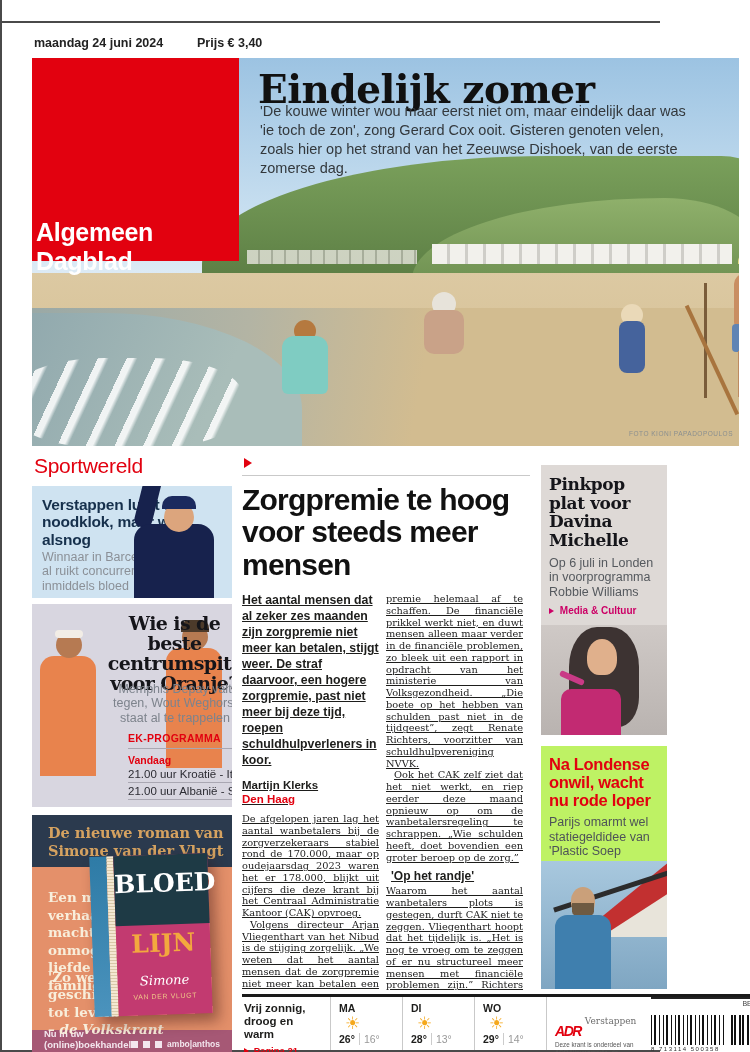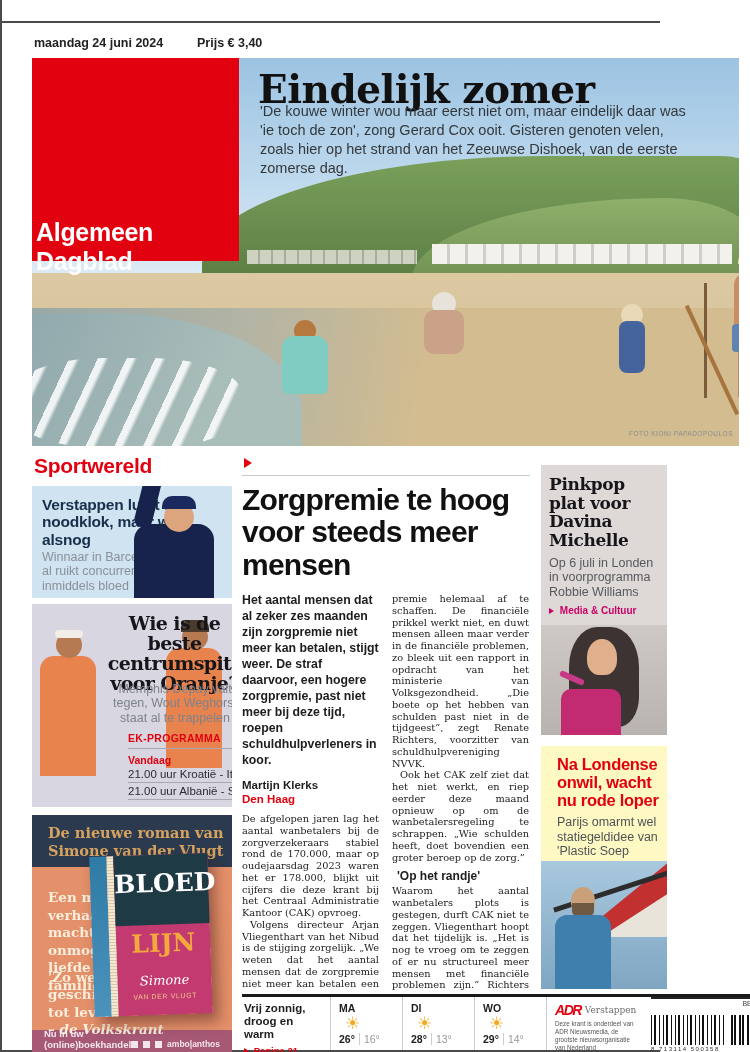--- a/index.html
+++ b/index.html
@@ -57,21 +57,21 @@
   
   .content { position:absolute; left:30px; top:452px; width:707px; height:598px; display:flex; }
   .col-left { width:282px; position:relative; }
   .vrule { width:1px; background:#ccc; margin:6px 5px 0 5px; }
   .col-wrap { flex:1; display:flex; flex-direction:column; }
   .main-row { display:flex; flex:1; min-height:0; }
   .col-middle { width:288px; position:relative; overflow:hidden; }
   .col-right { width:126px; margin-left:11px; position:relative; }
 
   
-  .sport-label { color:#e2010f; font-size:21px; font-weight:700; letter-spacing:-0.3px; margin:2px 0 8px 2px; }
+  .sport-label { color:#e2010f; font-size:21px; font-weight:400; letter-spacing:-0.3px; margin:2px 0 8px 2px; }
   .sport-card1 { position:relative; height:112px; background:#cfe3f1; overflow:hidden; margin-bottom:6px; }
   .sc1-title { position:absolute; left:10px; top:10px; width:150px; font-size:15.5px; font-weight:800; color:#16304c; line-height:1.12; letter-spacing:-0.2px;}
   .sc1-sub { position:absolute; left:10px; top:64px; width:130px; font-size:12.5px; color:#8b9097; line-height:1.15; }
   .max { position:absolute; right:0; top:0; width:120px; height:112px; }
   .max .suit { position:absolute; left:22px; top:38px; width:80px; height:74px; background:#17224d; border-radius:16px 16px 0 0; }
   .max .mhead { position:absolute; left:52px; top:16px; width:30px; height:30px; border-radius:50%; background:#dca57d; }
   .max .mcap { position:absolute; left:50px; top:10px; width:34px; height:13px; background:#1b2a5e; border-radius:10px 10px 0 0; }
   .max .fist-arm { position:absolute; left:28px; top:-20px; width:18px; height:62px; background:#17224d; transform:rotate(14deg); border-radius:8px; }
   .sport-card2 { position:relative; height:203px; background:#d8d6e0; overflow:hidden; margin-bottom:8px; }
   .sc2-title { position:absolute; left:70px; top:10px; width:145px; text-align:center; font-family:"DejaVu Serif", serif;
@@ -113,42 +113,42 @@
   .ba-foot { height:28px; background:#a65875; color:#f3e6ee; font-size:9.5px; font-weight:bold; display:flex;
              align-items:center; padding:0 12px; }
   .ba-pub { margin-left:auto; display:flex; align-items:center; gap:4px; font-size:8.5px; }
   .pubsq { width:7px; height:7px; background:#f3e6ee; display:inline-block; margin-right:1px; }
 
   
   .kicker { display:flex; align-items:center; gap:6px; padding:6px 0 7px 2px; border-bottom:1px solid #c9c9c9; }
   .kicker .tri { width:0; height:0; border-left:8px solid #e2010f; border-top:5px solid transparent; border-bottom:5px solid transparent; }
   .kicker .ktext { color:#0f7dc0; font-size:17.5px; font-weight:800; letter-spacing:-0.3px; }
   .art-headline { font-size:30px; font-weight:800; line-height:1.08; letter-spacing:-0.8px; color:#111; padding:8px 0 12px 0; }
-  .art-cols { display:flex; gap:13px; height:402px; overflow:hidden; }
+  .art-cols { display:flex; gap:7px; height:402px; overflow:hidden;text-decoration:underline; }
   .art-col { width:137px; }
   .intro { font-size:12.3px; font-weight:bold; line-height:1.3; color:#1d1d1b; }
   .byline { margin-top:10px; font-size:11.5px; font-weight:bold; }
   .dateline { color:#e2010f; font-size:11.5px; font-weight:bold; margin:2px 0 8px 0; }
   .bodytext { font-family:"DejaVu Serif", serif; font-size:9.8px; line-height:1.2; color:#222; text-align:justify; }
   .bodytext p { text-indent:8px; }
   .bodytext p.noindent { text-indent:0; }
   .subhead { font-size:12px; font-weight:800; margin:6px 0 2px 5px; font-family:"Liberation Sans",sans-serif; }
 
   
   .side-card1 { position:relative; height:270px; background:#ded9d6; overflow:hidden; margin-top:13px; }
   .s1-title { padding:10px 8px 0 8px; font-family:"DejaVu Serif", serif; font-weight:bold; font-size:17px; line-height:1.1; color:#15151a; letter-spacing:-0.4px;}
   .s1-sub { padding:6px 8px 0 8px; font-size:12.5px; color:#55595e; line-height:1.15; }
   .s1-tag { padding:6px 8px 0 8px; color:#cc0066; font-size:10px; font-weight:800; }
   .s1-tag .tri2 { display:inline-block; width:0; height:0; border-left:5px solid #cc0066; border-top:3.5px solid transparent; border-bottom:3.5px solid transparent; margin-right:3px; }
   .davina { position:absolute; left:0; bottom:0; width:100%; height:110px; background:linear-gradient(#cfc9c6,#b9b3b0); }
   .davina .hair { position:absolute; left:28px; top:2px; width:70px; height:100px; background:#3d3332; border-radius:40% 40% 30% 30%; }
   .davina .face { position:absolute; left:46px; top:14px; width:30px; height:36px; background:#e0b08c; border-radius:50% 50% 40% 40%; }
   .davina .top { position:absolute; left:20px; top:64px; width:60px; height:46px; background:#c22a72; border-radius:10px 10px 0 0; }
   .davina .mic { position:absolute; left:18px; top:50px; width:26px; height:6px; background:#c93a86; transform:rotate(24deg); border-radius:3px; }
-  .side-card2 { position:relative; height:243px; background:#fef9c3; overflow:hidden; margin-top:11px;padding-left:8px; }
+  .side-card2 { position:relative; height:243px; background:#bef264; overflow:hidden; margin-top:11px; }
   .s2-title { padding:10px 8px 0 8px; color:#e2010f; font-size:16.5px; font-weight:800; line-height:1.08; letter-spacing:-0.3px; }
   .s2-sub { padding:6px 8px 0 8px; font-size:12.5px; color:#4e5358; line-height:1.15; }
   .s2-ref { color:#e2010f; font-weight:800; }
   .surfer { position:absolute; left:0; bottom:0; width:100%; height:128px; background:linear-gradient(#a8c8de,#7fa6c2); }
   .surfer .sail { position:absolute; right:-20px; top:-14px; width:110px; height:90px; background:#c23030;
                   clip-path:polygon(0 100%, 100% 0, 100% 100%); }
   .surfer .sail2 { position:absolute; right:-20px; top:8px; width:86px; height:68px; background:#e8e4da;
                    clip-path:polygon(0 100%, 100% 18%, 100% 100%); }
   .surfer .boom { position:absolute; left:10px; top:28px; width:120px; height:5px; background:#2c2c2c; transform:rotate(-18deg); }
   .surfer .shead { position:absolute; left:30px; top:26px; width:24px; height:28px; background:#caa07a; border-radius:50% 50% 42% 42%; }
@@ -172,21 +172,21 @@
   .fw-ref { color:#e2010f; font-size:9.5px; font-weight:800; margin-top:4px; }
   .fw-ref .tri2 { display:inline-block; width:0; height:0; border-left:5px solid #e2010f; border-top:3.5px solid transparent; border-bottom:3.5px solid transparent; margin-right:2px; }
   .f-day { width:72px; }
   .fd-label { font-size:10.5px; font-weight:800; }
   .fd-sun { color:#f5a81c; font-size:17px; line-height:1; margin:1px 0 1px 6px; }
   .fd-temps { font-size:10.5px; }
   .fd-temps .hi { font-weight:800; }
   .fd-temps .lo { color:#999; border-left:1px solid #ccc; padding-left:4px; margin-left:4px; }
   .f-adr { flex:1; }
   .adr-logo { display:flex; align-items:center; gap:4px; }
-  .adr-mark { color:#e2010f; font-weight:900; font-style:italic; font-size:14px; letter-spacing:-1.5px; }
+  .adr-mark { color:#e2010f; font-weight:900; font-style:italic; font-size:14px; letter-spacing:-1.5px;margin-top:21px; }
   .adr-name { font-family:"DejaVu Serif", serif; color:#6e6e6e; font-size:9px; }
   .adr-text { font-size:6.3px; color:#555; line-height:1.25; margin-top:2px; width:86px; }
 </style>
 </head>
 <body>
 
 <div class="page">
 
   <div class="topbar">
     <span>maandag 24 juni 2024</span>

